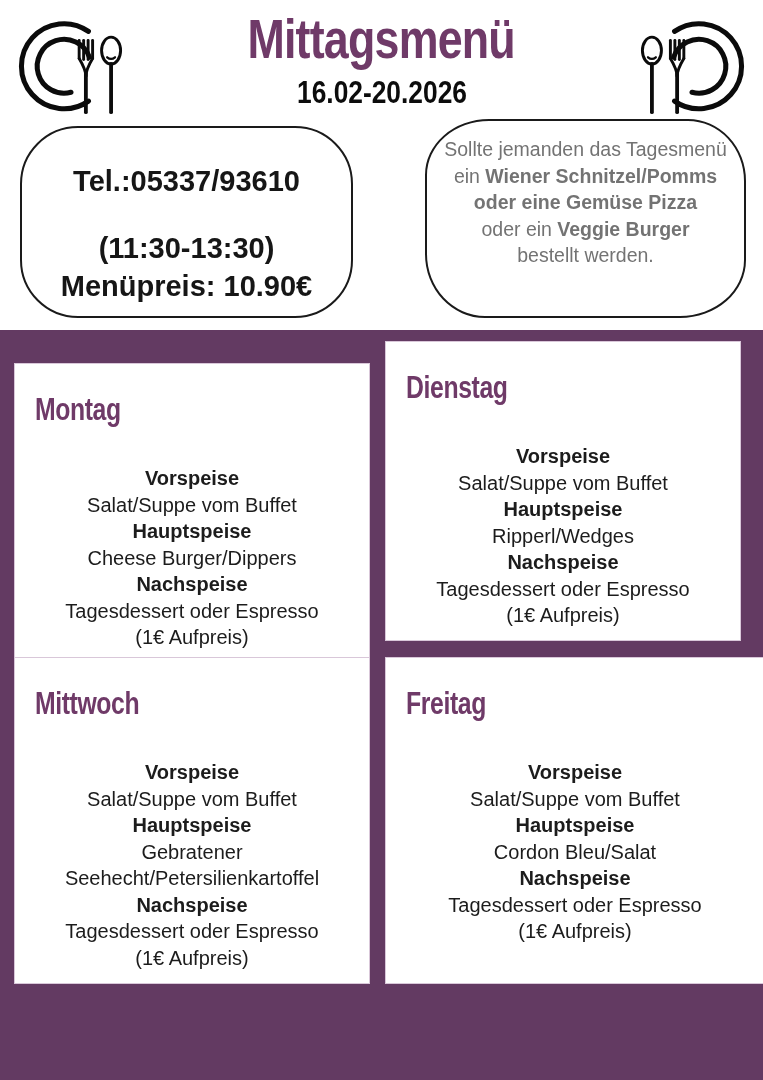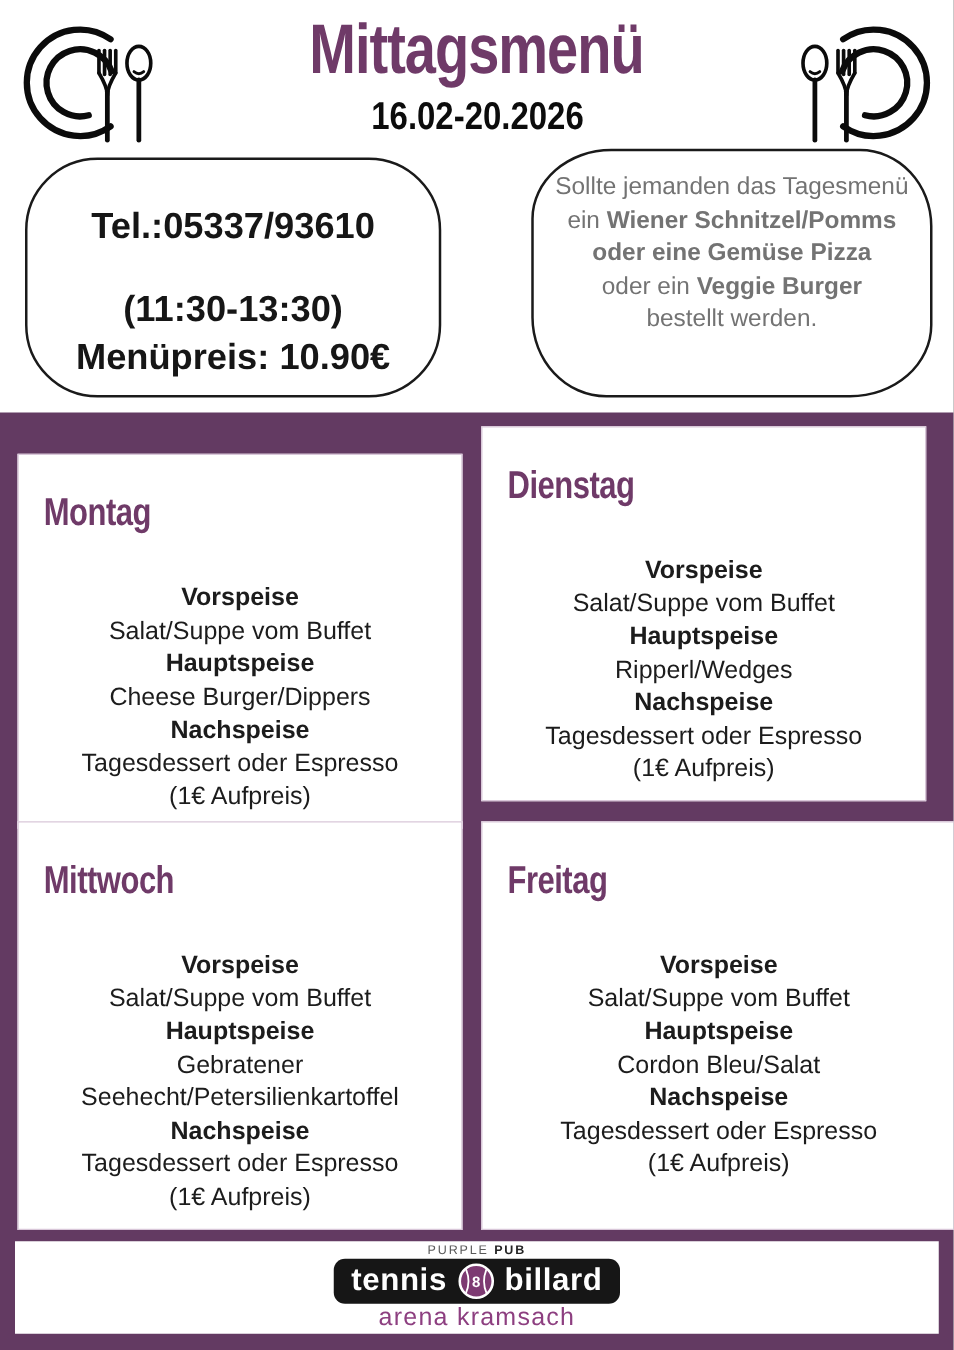--- a/index.html
+++ b/index.html
@@ -176,31 +176,14 @@
         <div class="mline b">Vorspeise</div>
         <div class="mline">Salat/Suppe vom Buffet</div>
         <div class="mline b">Hauptspeise</div>
         <div class="mline">Cordon Bleu/Salat</div>
         <div class="mline b">Nachspeise</div>
         <div class="mline">Tagesdessert oder Espresso</div>
         <div class="mline">(1€ Aufpreis)</div>
       </div>
   </section>
 
-  <div class="footer">
-    <div class="brand-top">
-      <span>PURPLE</span>
-      <span class="pub">PUB</span>
-    </div>
-    <div class="logo-pill">
-      <span class="word">tennis</span>
-      <svg class="ball" viewBox="0 0 40 40">
-        <circle cx="20" cy="20" r="16.5" fill="#7d3a72" stroke="#ffffff" stroke-width="2.6"></circle>
-        <path d="M9.5 7.5 Q15 20 9.5 32.5" fill="none" stroke="#ffffff" stroke-width="1.8"></path>
-        <path d="M30.5 7.5 Q25 20 30.5 32.5" fill="none" stroke="#ffffff" stroke-width="1.8"></path>
-        <text x="20" y="25.5" text-anchor="middle" fill="#ffffff" font-size="15" font-weight="bold" font-family="Liberation Sans, sans-serif">8</text>
-      </svg>
-      <span class="word">billard</span>
-    </div>
-    <div class="subtitle">arena kramsach</div>
-  </div>
 
 </div>
 
 </body></html>

